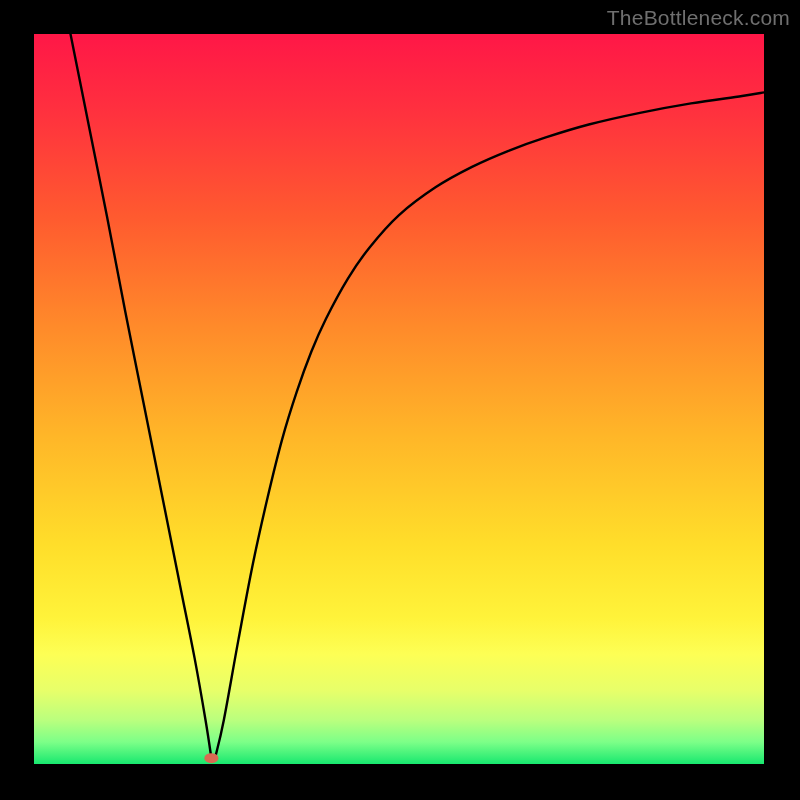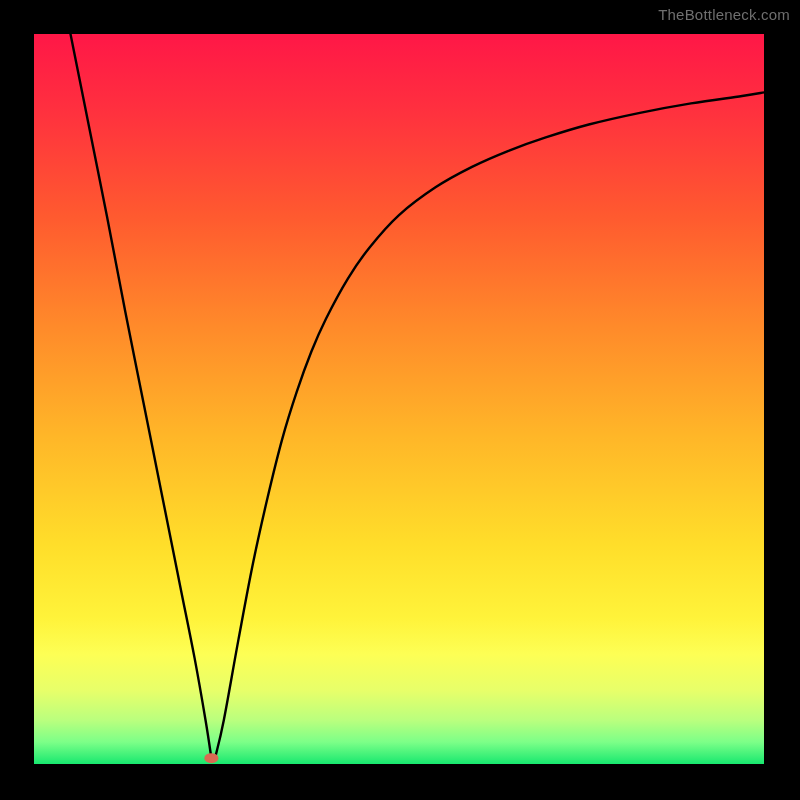--- a/index.html
+++ b/index.html
@@ -24,21 +24,21 @@
     left: 0;
     top: 0;
     width: 730px;
     height: 730px;
   }
   .watermark {
     position: absolute;
     top: 6px;
     right: 10px;
     color: #6f6f6f;
-    font-size: 15px;
+    font-size: 21px;
     font-weight: 400;
     letter-spacing: 0.2px;
     user-select: none;
   }
 </style>
 </head>
 <body>
 
 <div class="watermark">TheBottleneck.com</div>
 

